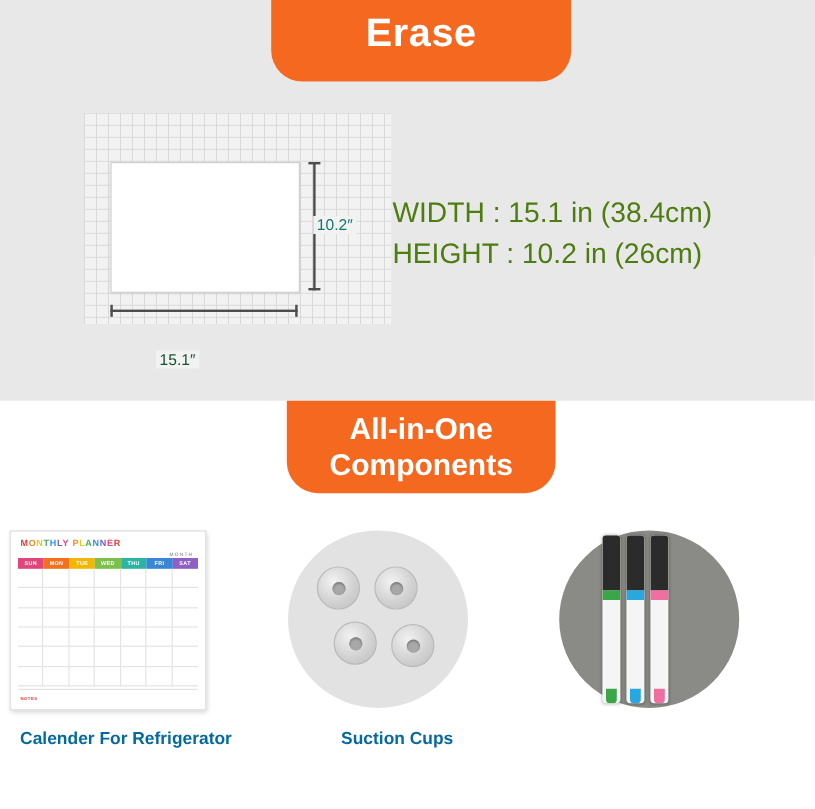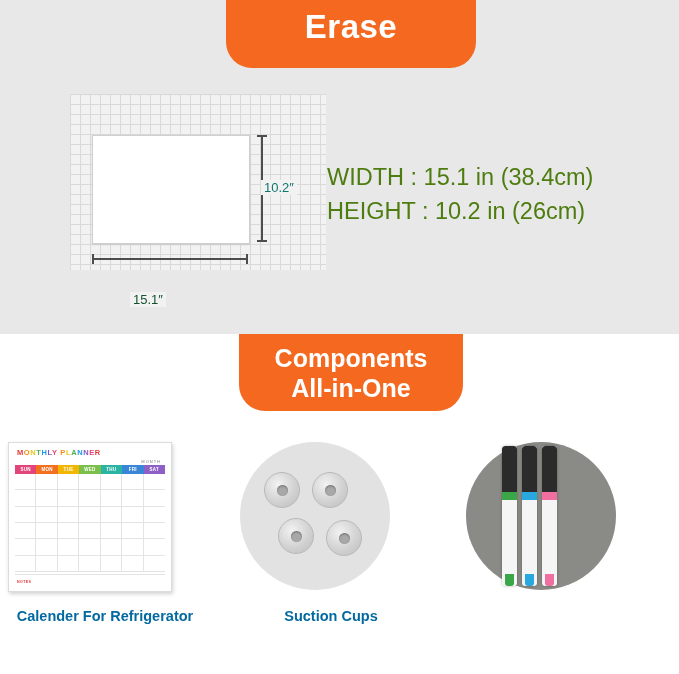--- a/index.html
+++ b/index.html
@@ -399,22 +399,22 @@
   <div class="spec-list">
     <div class="spec-line">WIDTH : 15.1 in (38.4cm)</div>
     <div class="spec-line">HEIGHT : 10.2 in (26cm)</div>
   </div>
 </div>
 
 <div class="components-section">
 
   <div class="comp-banner">
     <div class="comp-banner-text">
+      <div>All-in-One</div>
       <div>Components</div>
-      <div>All-in-One</div>
     </div>
   </div>
 
   <div class="cards">
 
     <div class="card">
       <div class="card-image">
         <div class="planner">
           <div class="planner-title" id="planner-title"><span>M</span><span>O</span><span>N</span><span>T</span><span>H</span><span>L</span><span>Y</span><span>&nbsp;</span><span>P</span><span>L</span><span>A</span><span>N</span><span>N</span><span>E</span><span>R</span></div>
           <div class="planner-month">MONTH</div>

